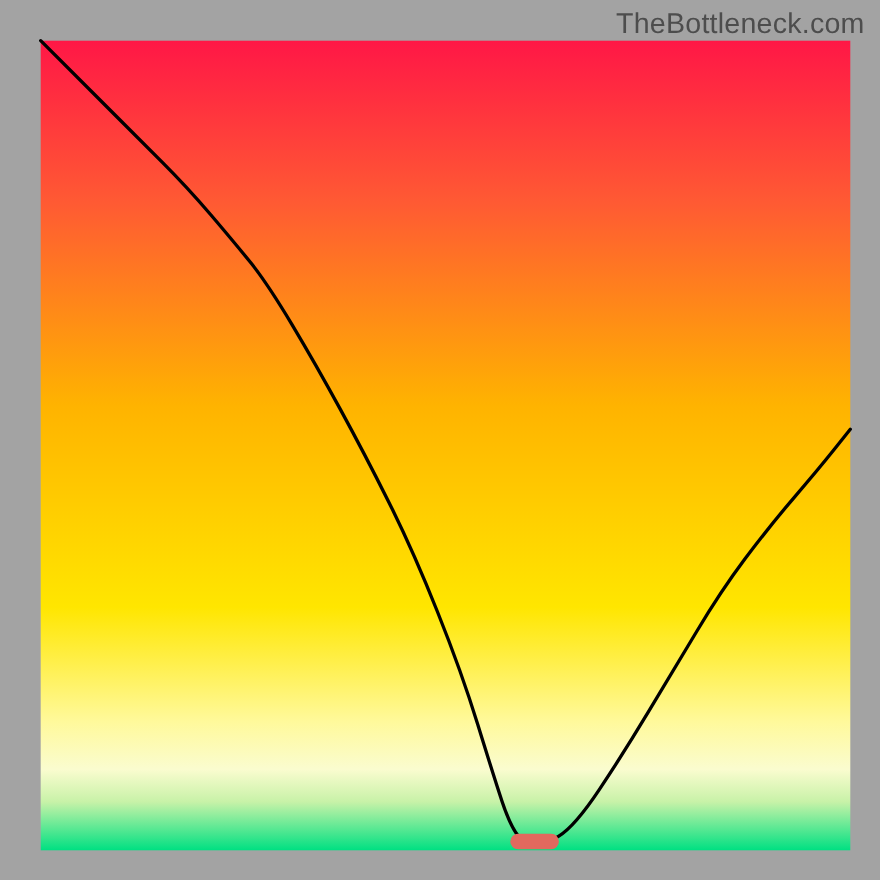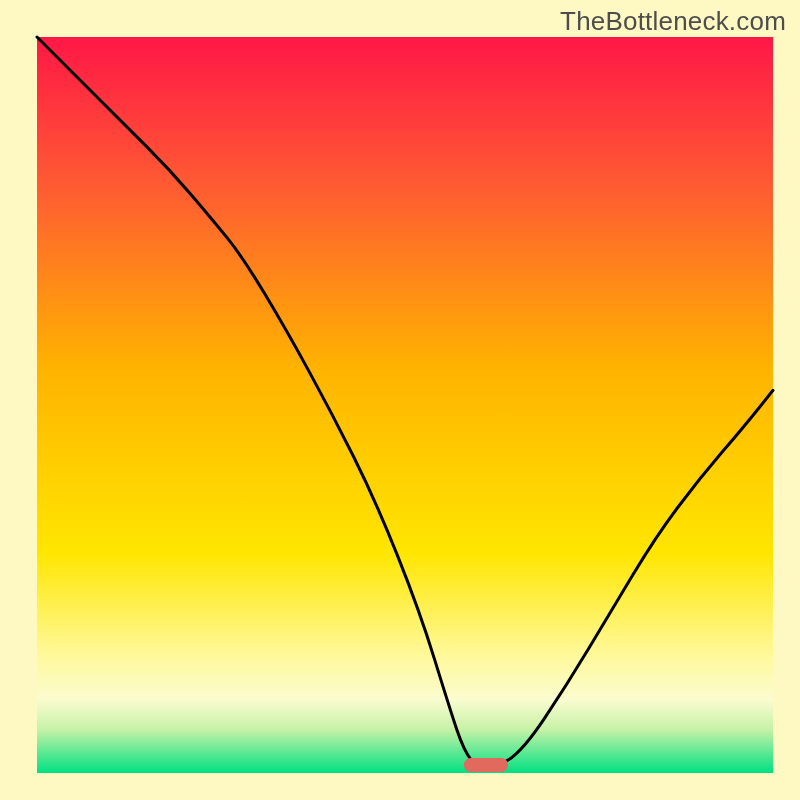--- a/index.html
+++ b/index.html
@@ -8,21 +8,21 @@
     width: 800px;
     height: 800px;
     background: #000;
     font-family: Arial, Helvetica, sans-serif;
     overflow: hidden;
   }
   .frame {
     position: relative;
     width: 800px;
     height: 800px;
-    background: #fef9c3;
+    background: #a3a3a3;
   }
   .watermark {
     position: absolute;
     top: 6px;
     right: 14px;
     color: #4d4d4d;
     font-size: 26px;
     font-weight: normal;
     letter-spacing: 0.2px;
     z-index: 20;

